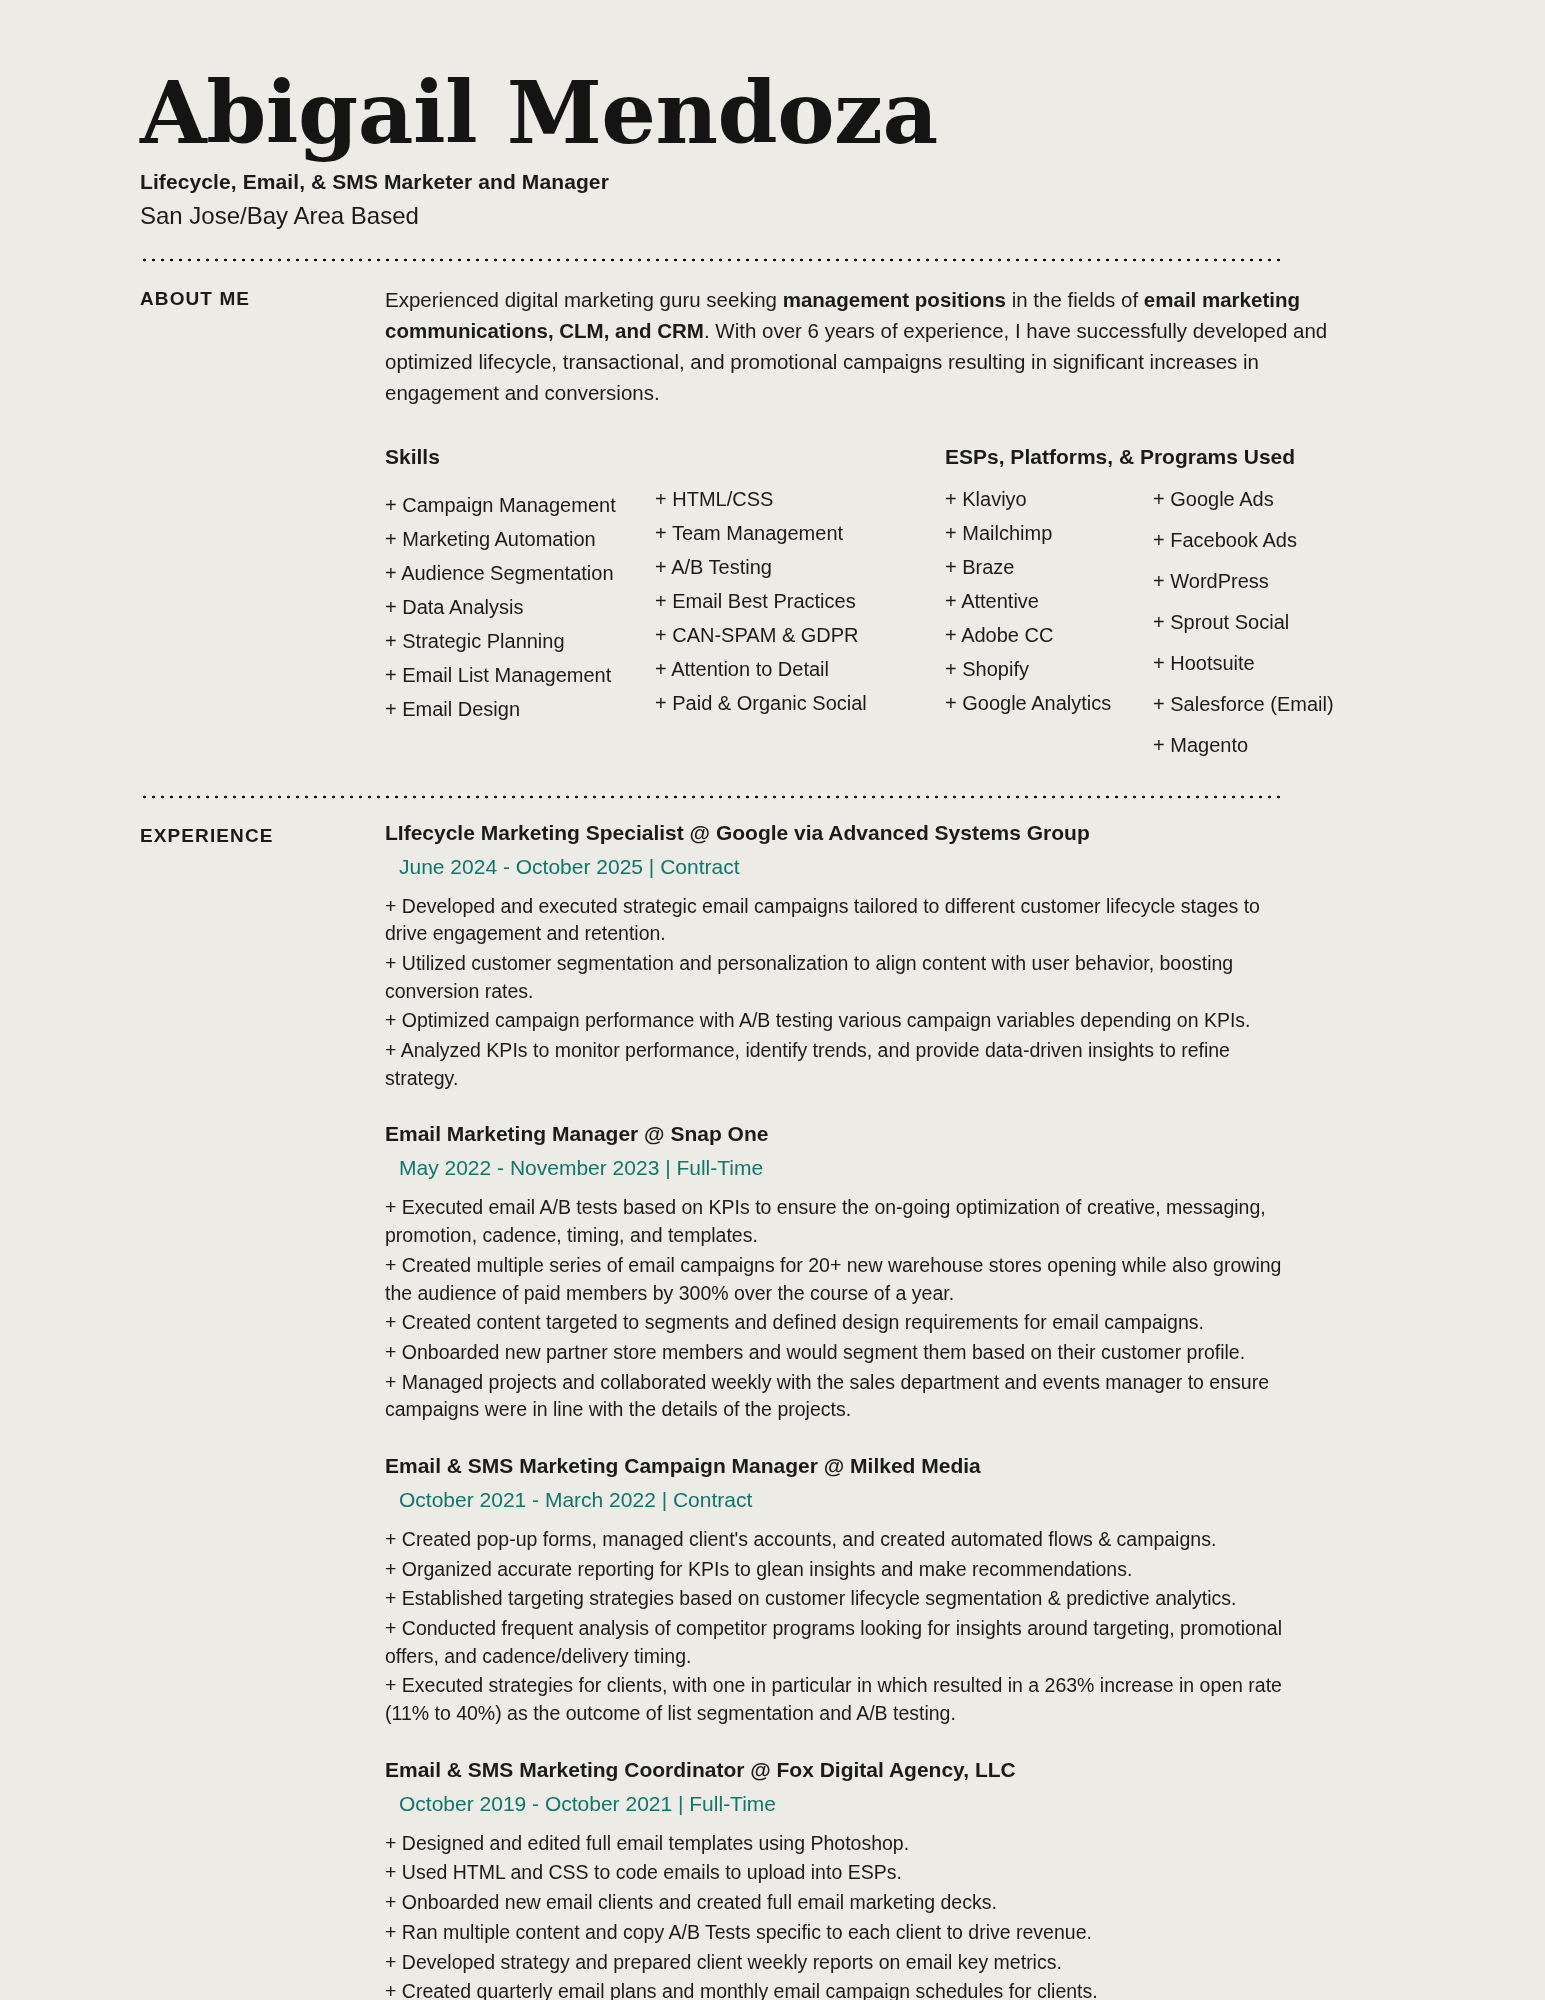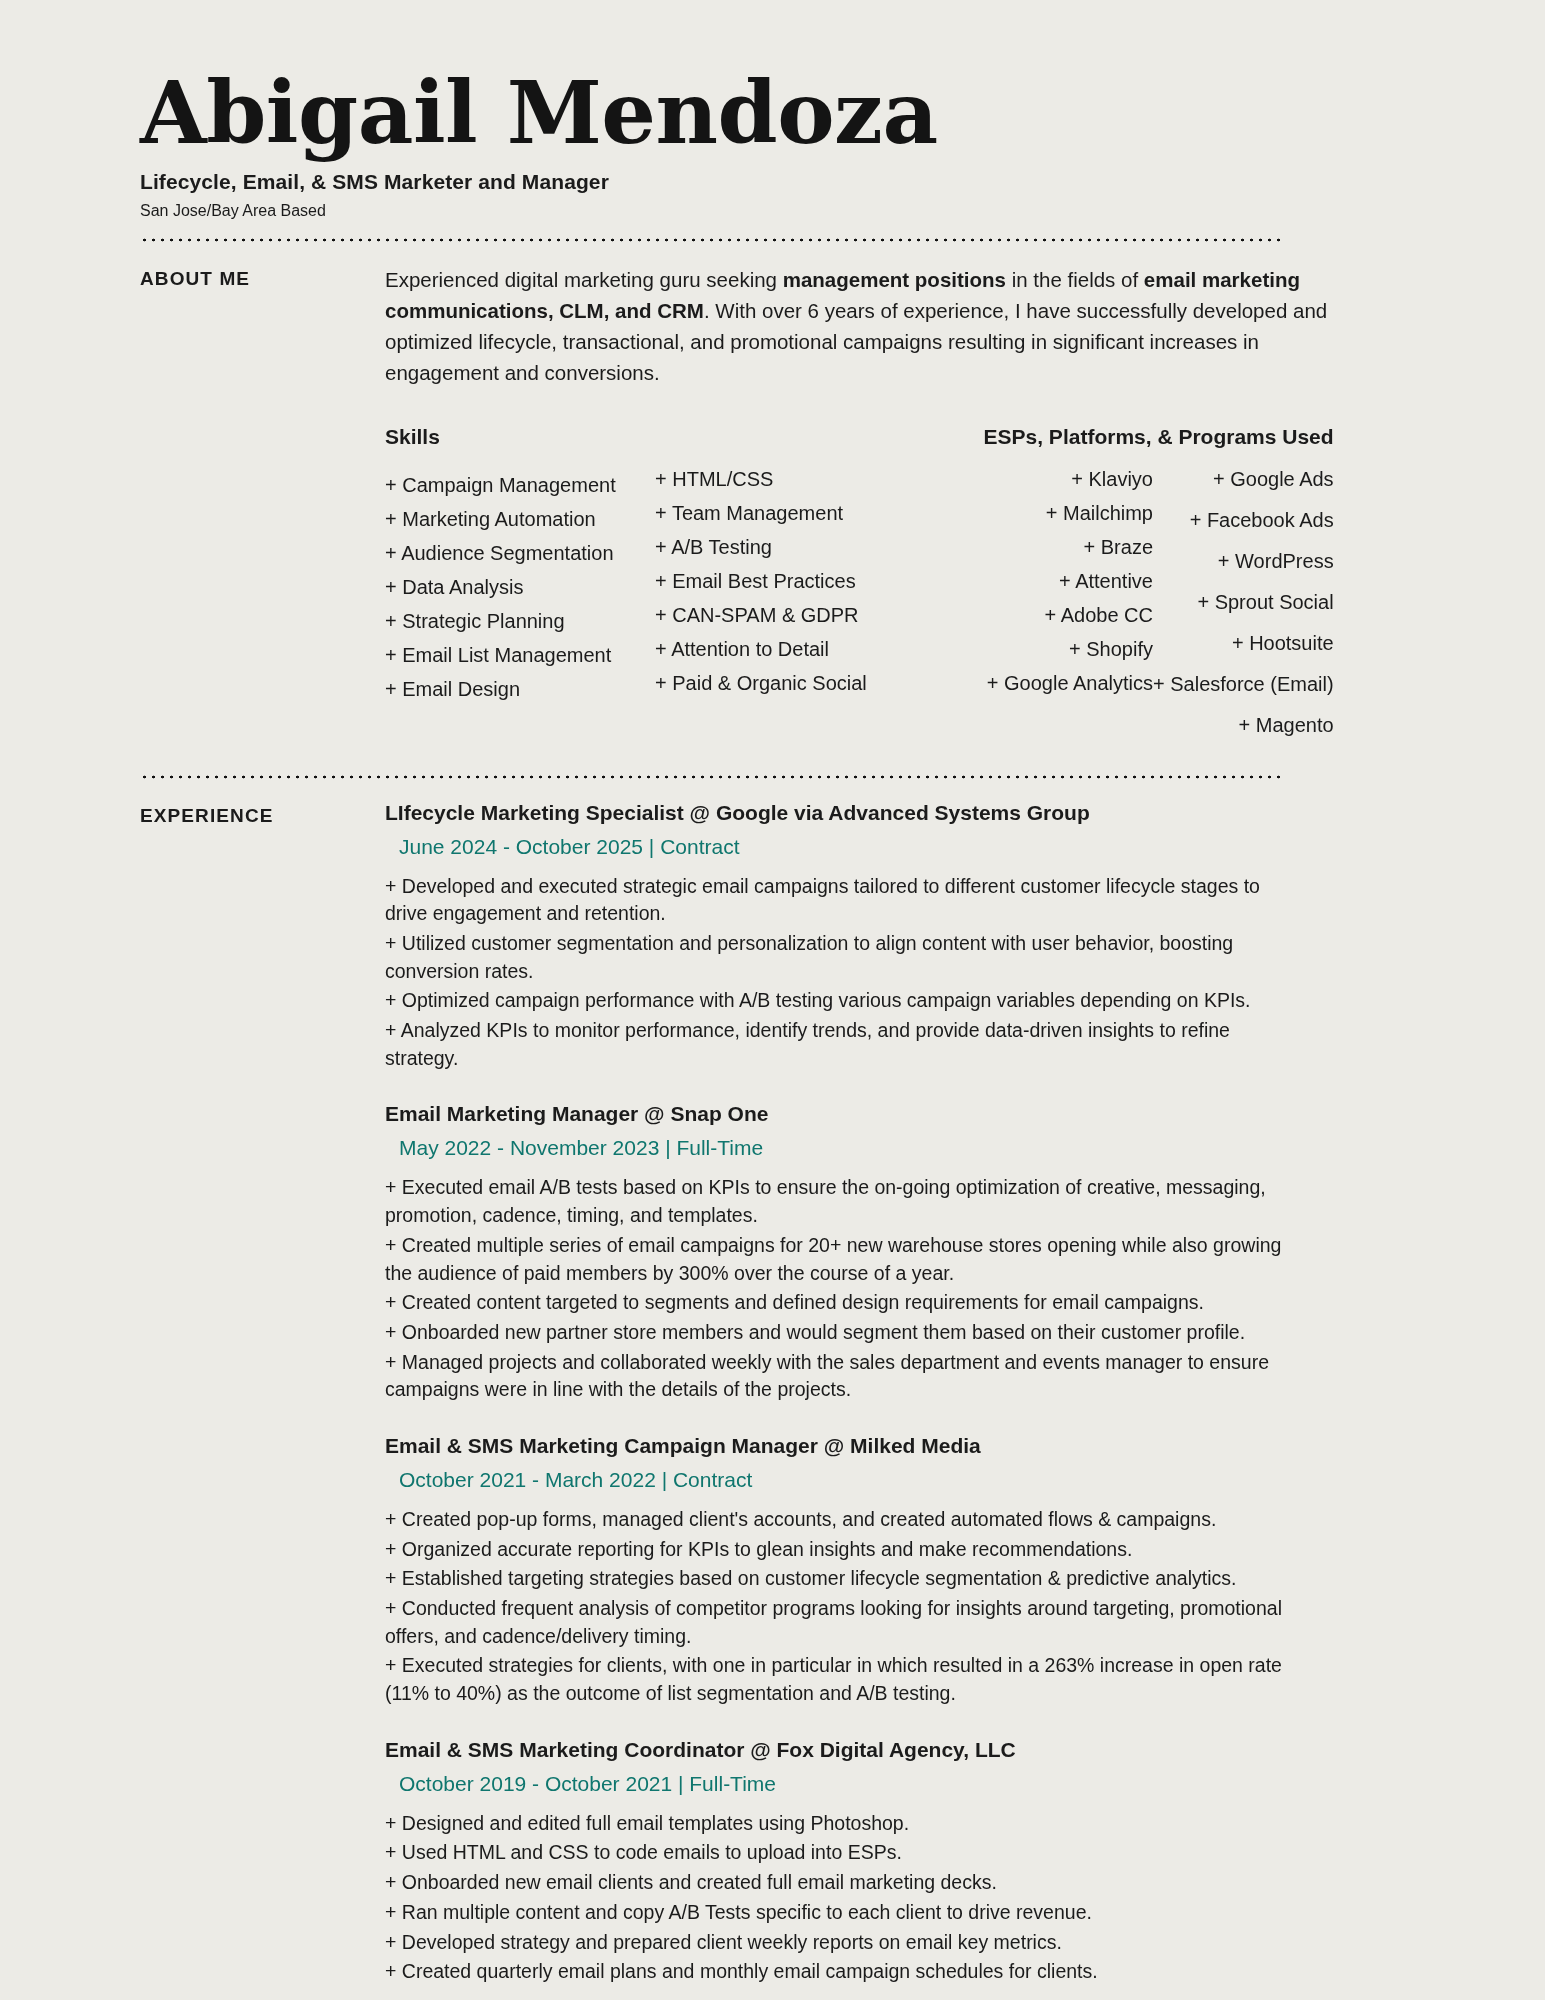--- a/index.html
+++ b/index.html
@@ -32,23 +32,23 @@
     margin: 10px 0 14px 0;
     color: #141414;
   }
   .tagline {
     font-size: 21px;
     font-weight: 700;
     margin: 0 0 8px 0;
     letter-spacing: 0.1px;
   }
   .location {
-    font-size: 16px;
+    font-size: 24px;
     font-weight: 400;
-    margin: 0 0 18px 0;
+    margin: 0 0 28px 0;
     color: #1b1b1b;
   }
 
   .dotted-rule {
     height: 4px;
     margin: 10px 0 20px 0;
     background-image: radial-gradient(circle, #111 1.3px, rgba(0,0,0,0) 1.6px);
     background-size: 9px 4px;
     background-repeat: repeat-x;
     background-position: left center;
@@ -84,21 +84,20 @@
   .skills-wrap {
     display: flex;
     margin-top: 36px;
     gap: 0px;
   }
   .skills-col-group {
     flex: 0 0 560px;
   }
   .esp-col-group {
     flex: 1 1 auto;
-    text-align: right;
   }
   .block-title {
     font-size: 21px;
     font-weight: 700;
     margin: 0 0 16px 0;
   }
   .cols {
     display: flex;
   }
   .col {

